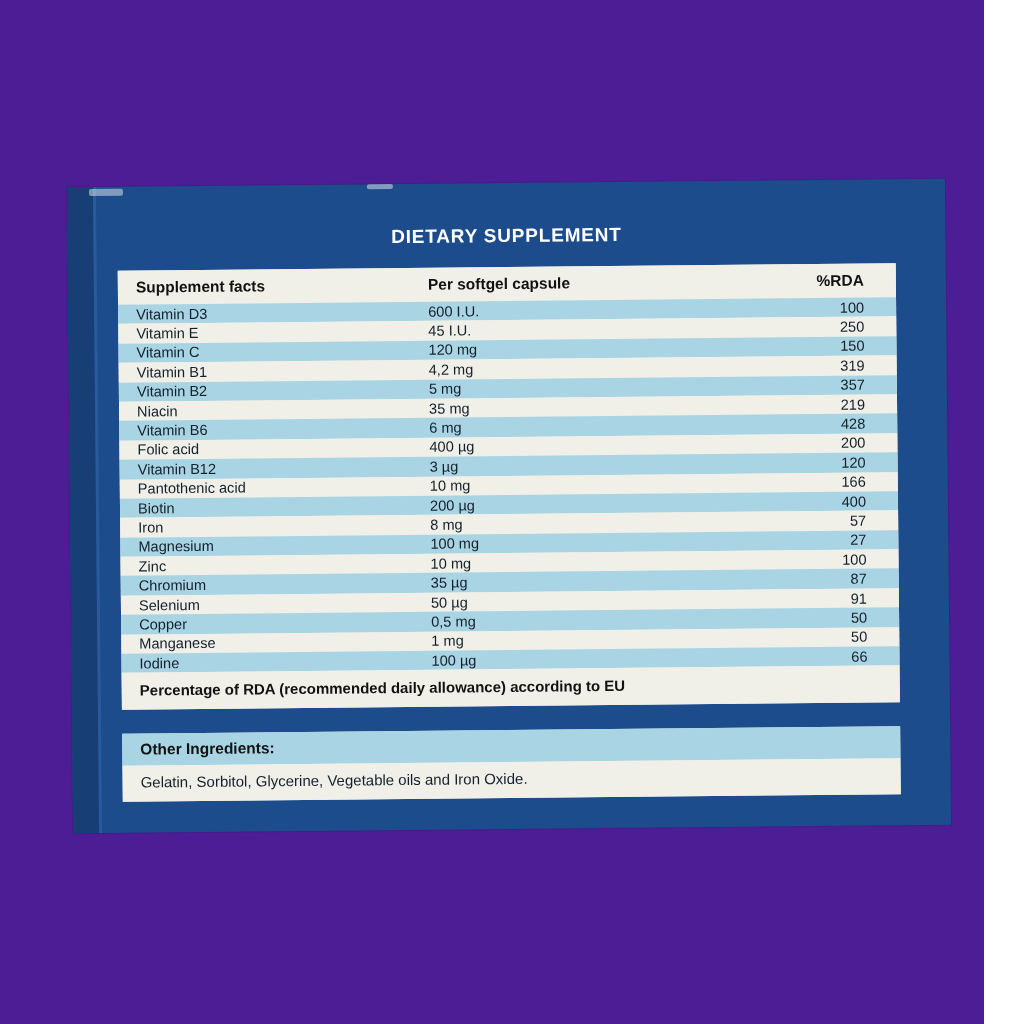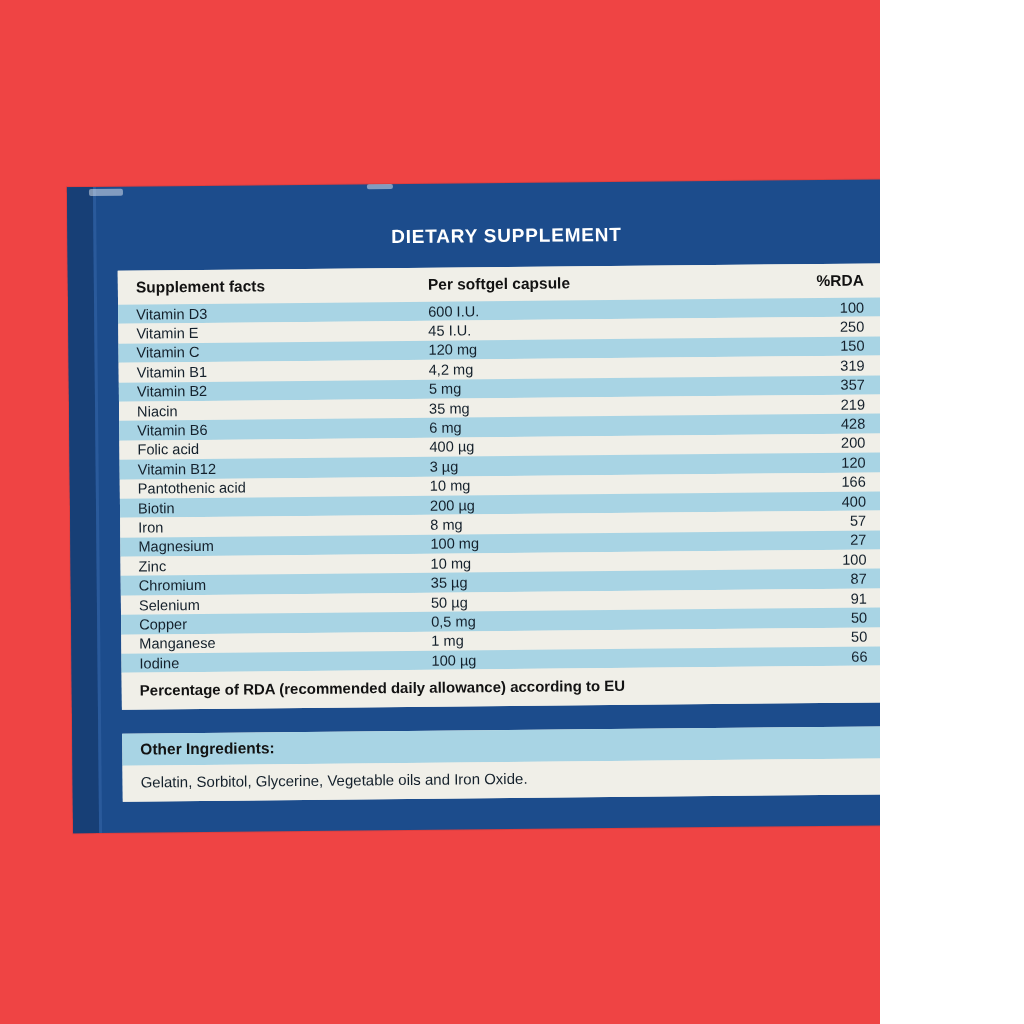--- a/index.html
+++ b/index.html
@@ -6,23 +6,23 @@
     margin: 0;
     padding: 0;
     width: 1024px;
     height: 1024px;
     background: #ffffff;
     font-family: "Liberation Sans", sans-serif;
   }
 
   #stage {
     position: relative;
-    width: 880px;
+    width: 984px;
     height: 1024px;
-    background: #ef4444;
+    background: #4c1d95;
     overflow: hidden;
   }
 
   
   #box {
     position: absolute;
     left: 70px;
     top: 183px;
     width: 878px;
     height: 646px;

